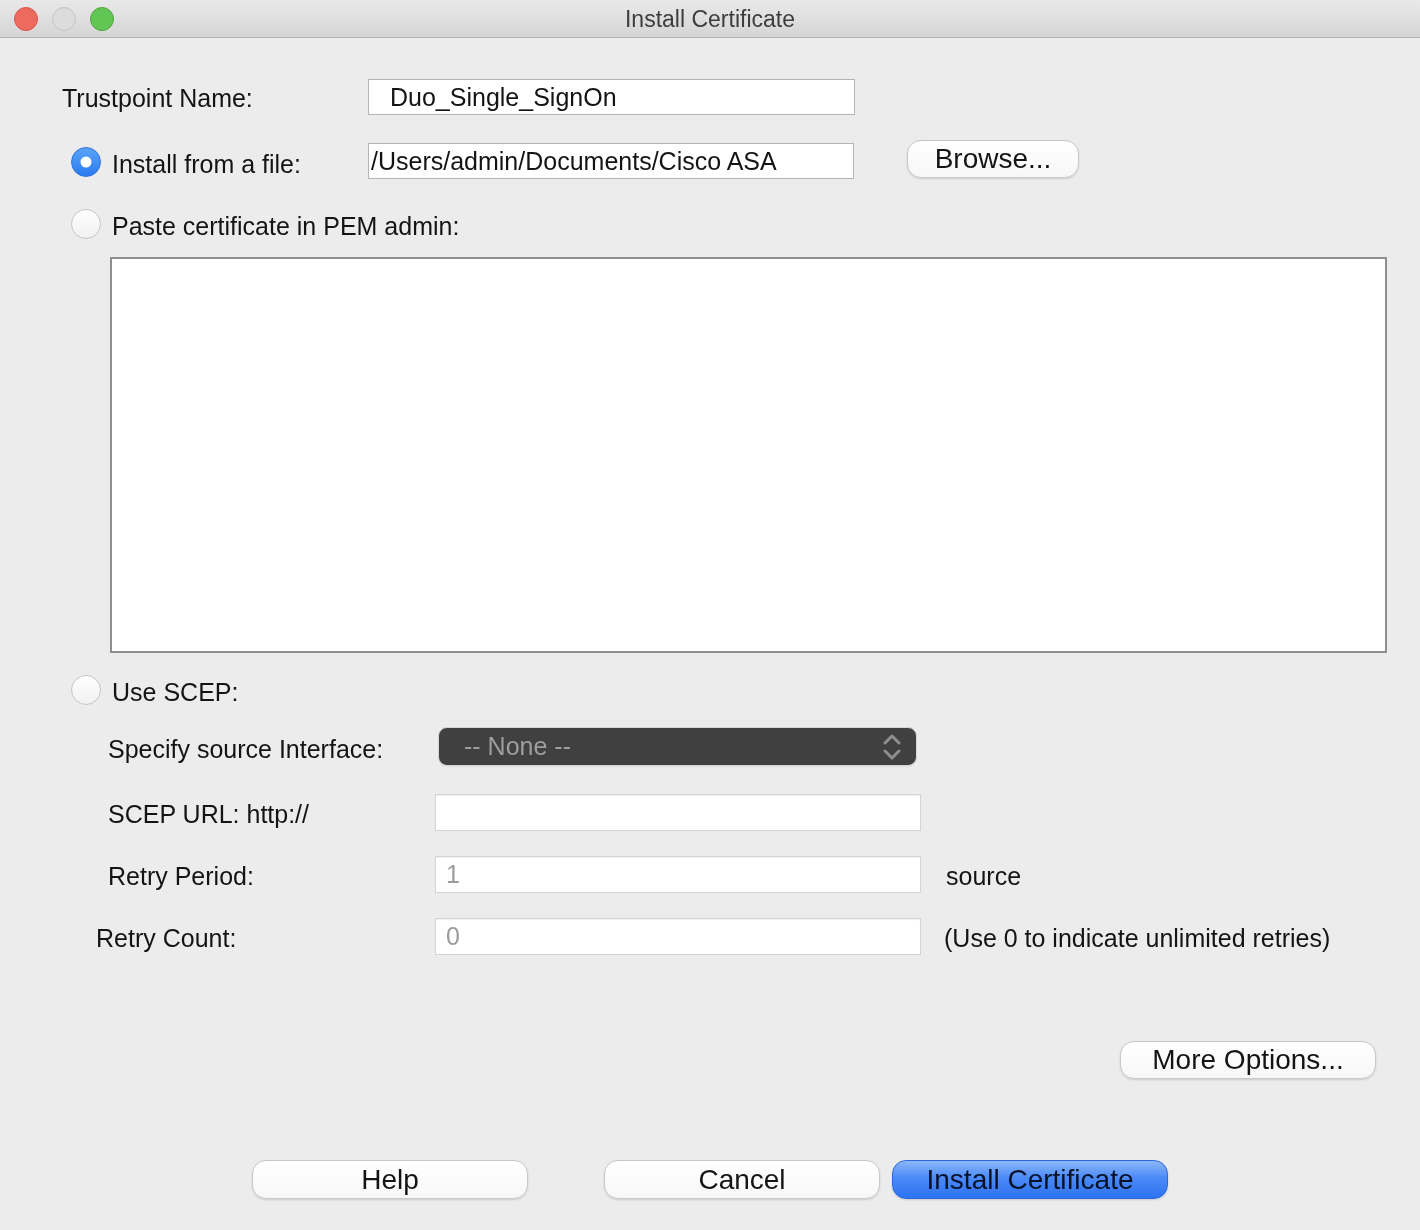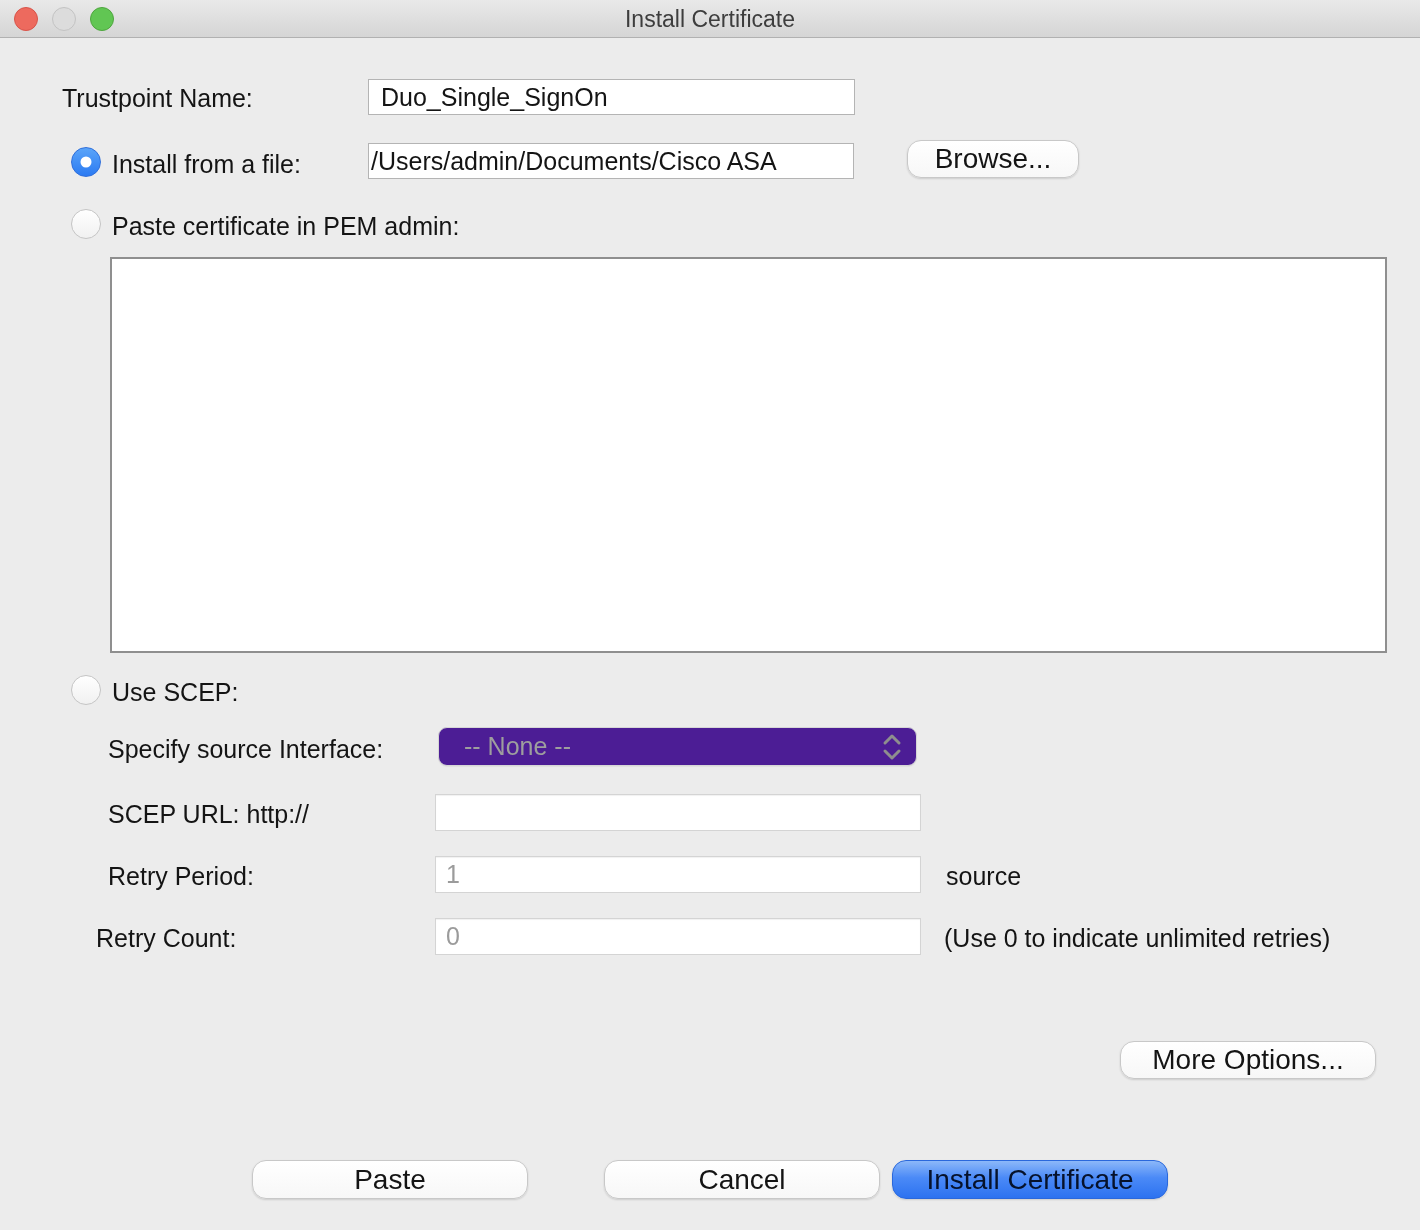--- a/index.html
+++ b/index.html
@@ -22,21 +22,21 @@
   .tl { position:absolute; top:7px; width:24px; height:24px; border-radius:50%; }
   .tl-close { left:14px; background:#ed6a5e; border:1px solid #d8544a; }
   .tl-min   { left:52px; background:#dcdcdc; border:1px solid #c3c3c3; }
   .tl-zoom  { left:90px; background:#61c653; border:1px solid #4fa63f; }
 
   
   .lbl { position:absolute; font-size:25px; color:#141414; white-space:nowrap; }
   input.tfield {
     position:absolute; height:36px; background:#fff;
     border:1px solid #b4b4b4; font-size:25px; color:#141414;
-    padding:0 12px; font-family:"Liberation Sans", sans-serif; outline:none;
+    padding:0 21px; font-family:"Liberation Sans", sans-serif; outline:none;
   }
   input.tfield.soft { border:1px solid #d4d4d4; box-shadow:inset 0 1px 1px rgba(0,0,0,0.06); }
   input.tfield.dim { color:#9b9b9b; }
   .btn {
     position:absolute; background:linear-gradient(#ffffff,#f7f7f7);
     border:1px solid #c8c8c8; border-radius:14px;
     font-size:28px; color:#141414; text-align:center;
     box-shadow:0 1px 2px rgba(0,0,0,0.14);
     font-family:"Liberation Sans", sans-serif; cursor:default;
   }
@@ -57,21 +57,21 @@
     content:""; position:absolute; width:11px; height:11px; border-radius:50%;
     background:#fff; top:50%; left:50%; transform:translate(-50%,-50%);
   }
   .pem-area {
     position:absolute; left:110px; top:257px; width:1277px; height:396px;
     background:#fff; border:2px solid #8f8f8f; resize:none; outline:none;
     font-family:"Liberation Sans", sans-serif; font-size:24px;
   }
   .dropdown {
     position:absolute; left:438px; top:727px; width:479px; height:39px;
-    background:#4c1d95; border:1px solid #d6d6d6; border-radius:9px;
+    background:#404040; border:1px solid #d6d6d6; border-radius:9px;
     box-shadow:0 1px 1px rgba(0,0,0,0.06);
     text-align:center;
   }
   .dropdown-text {
     position:absolute; left:25px; line-height:37px;
     font-size:25px; color:#9e9e9e; white-space:nowrap;
   }
   .dropdown-chevrons {
     position:absolute; right:13px; top:5px; width:22px; height:28px; color:#8e8e8e;
   }
@@ -118,17 +118,17 @@
   <div class="lbl" style="left:108px; top:862px;">Retry Period:</div>
   <input class="tfield soft dim" style="left: 435px; top: 856px; width: 486px; height: 37px; padding: 0px 10px;" type="text" value="1">
   <div class="lbl" style="left:946px; top:862px;">source</div>
 
   <div class="lbl" style="left:96px; top:924px;">Retry Count:</div>
   <input class="tfield soft dim" style="left: 435px; top: 918px; width: 486px; height: 37px; padding: 0px 10px;" type="text" value="0">
   <div class="lbl" style="left:944px; top:924px;">(Use 0 to indicate unlimited retries)</div>
 
   <div class="btn" style="left:1120px; top:1041px; width:256px; height:38px; line-height:36px;">More Options...</div>
 
-  <div class="btn" style="left:252px; top:1160px; width:276px; height:39px; line-height:37px;">Paste</div>
+  <div class="btn" style="left:252px; top:1160px; width:276px; height:39px; line-height:37px;">Help</div>
   <div class="btn" style="left:572px; top:1160px; width:276px; height:39px; line-height:37px;margin-left:32px;">Cancel</div>
   <div class="btn btn-primary" style="left:892px; top:1160px; width:276px; height:39px; line-height:37px;">Install Certificate</div>
 
 </div>
 
 </body></html>

